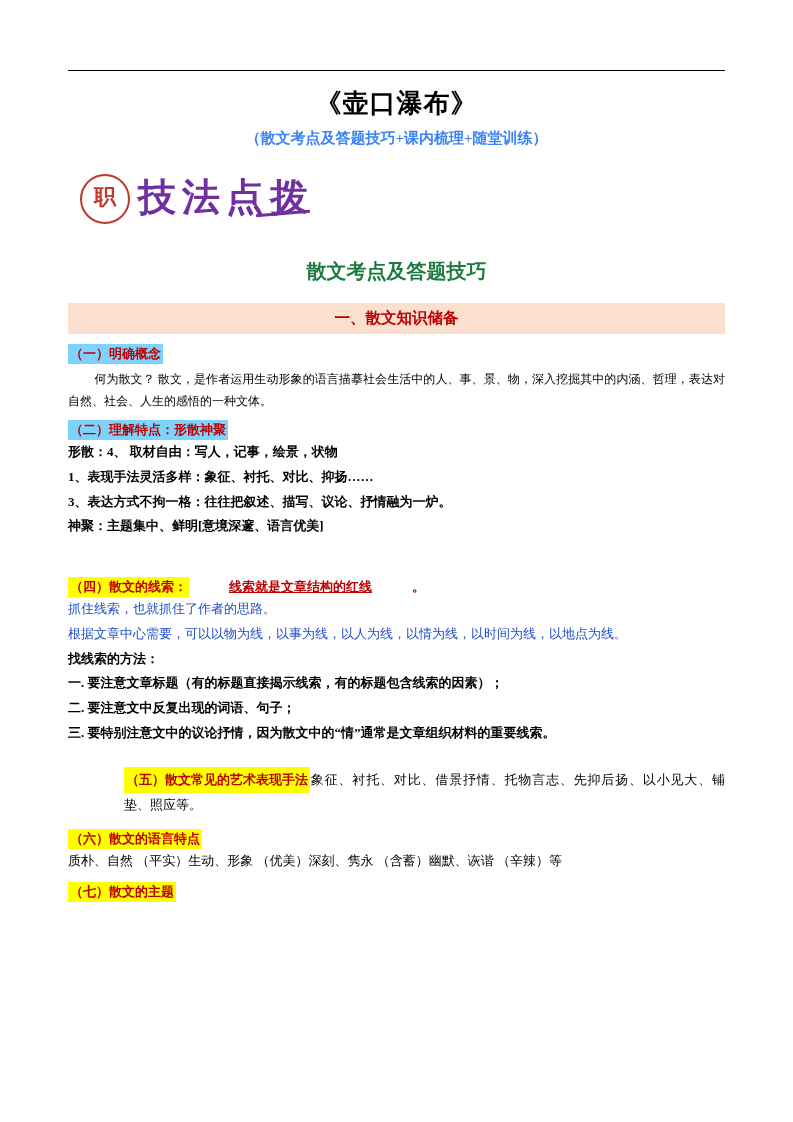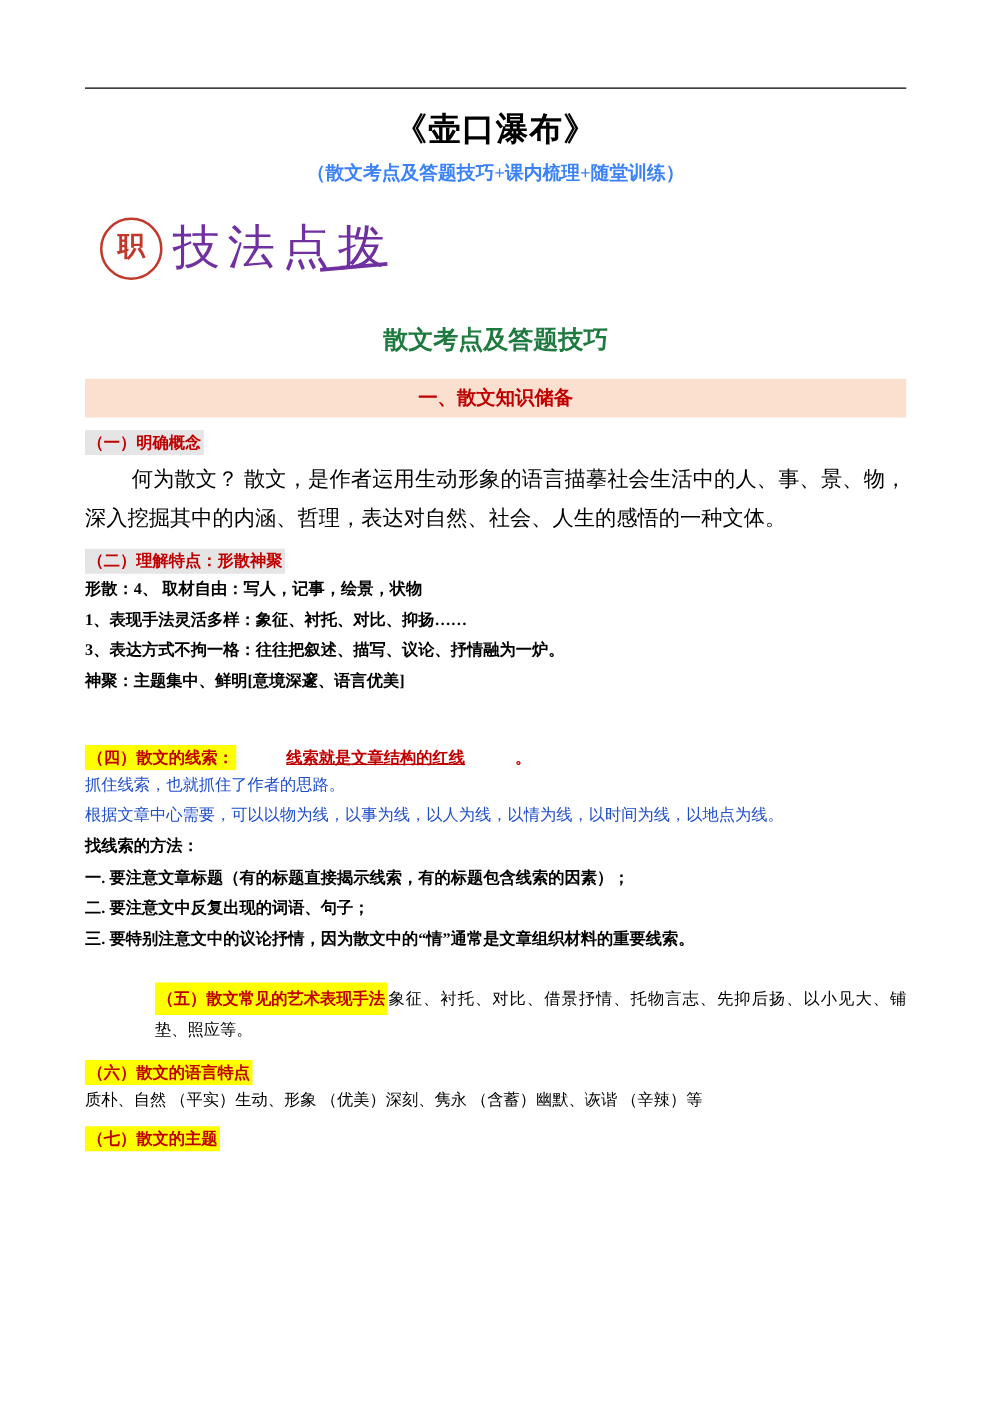--- a/index.html
+++ b/index.html
@@ -66,21 +66,21 @@
     font-size: 22px;
     line-height: 42px;
     text-align: center;
     font-family: "Liberation Serif", "DejaVu Serif", serif;
   }
   .calligraphy {
     position: absolute;
     left: 70px;
     top: 2px;
     font-size: 38px;
-    font-weight: normal;
+    font-weight: bold;
     color: #7030a0;
     font-family: "Liberation Serif", "DejaVu Serif", serif;
     letter-spacing: 6px;
   }
   .calligraphy .swash {
     display: inline-block;
     width: 54px;
     height: 3px;
     background: #7030a0;
     transform: rotate(-5deg);
@@ -98,21 +98,21 @@
   .band {
     background: #fbe0d0;
     color: #c00000;
     font-weight: bold;
     font-size: 15.5px;
     text-align: center;
     padding: 5px 12px;
     margin: 10px 0 10px 0;
   }
   .hl-orange {
-    background: #e5e5e5;
+    background: #7dd3fc;
     color: #c00000;
     font-weight: bold;
     font-size: 13px;
     display: inline-block;
     padding: 1px 2px;
   }
   .hl-yellow {
     background: #ffff00;
     color: #c00000;
     font-weight: bold;
@@ -121,21 +121,21 @@
     padding: 1px 2px;
   }
   p {
     margin: 0 0 6px 0;
     font-size: 13px;
     line-height: 1.75;
   }
   .para-indent {
     text-indent: 2.2em;
     text-align: justify;
-    font-size: 17px;
+    font-size: 12px;
     line-height: 1.85;
     margin: 4px 0 8px 0;
   }
   .bold {
     font-weight: bold;
     margin-left: 40px;
   }
   .blue {
     color: #1f4ec9;
   }

